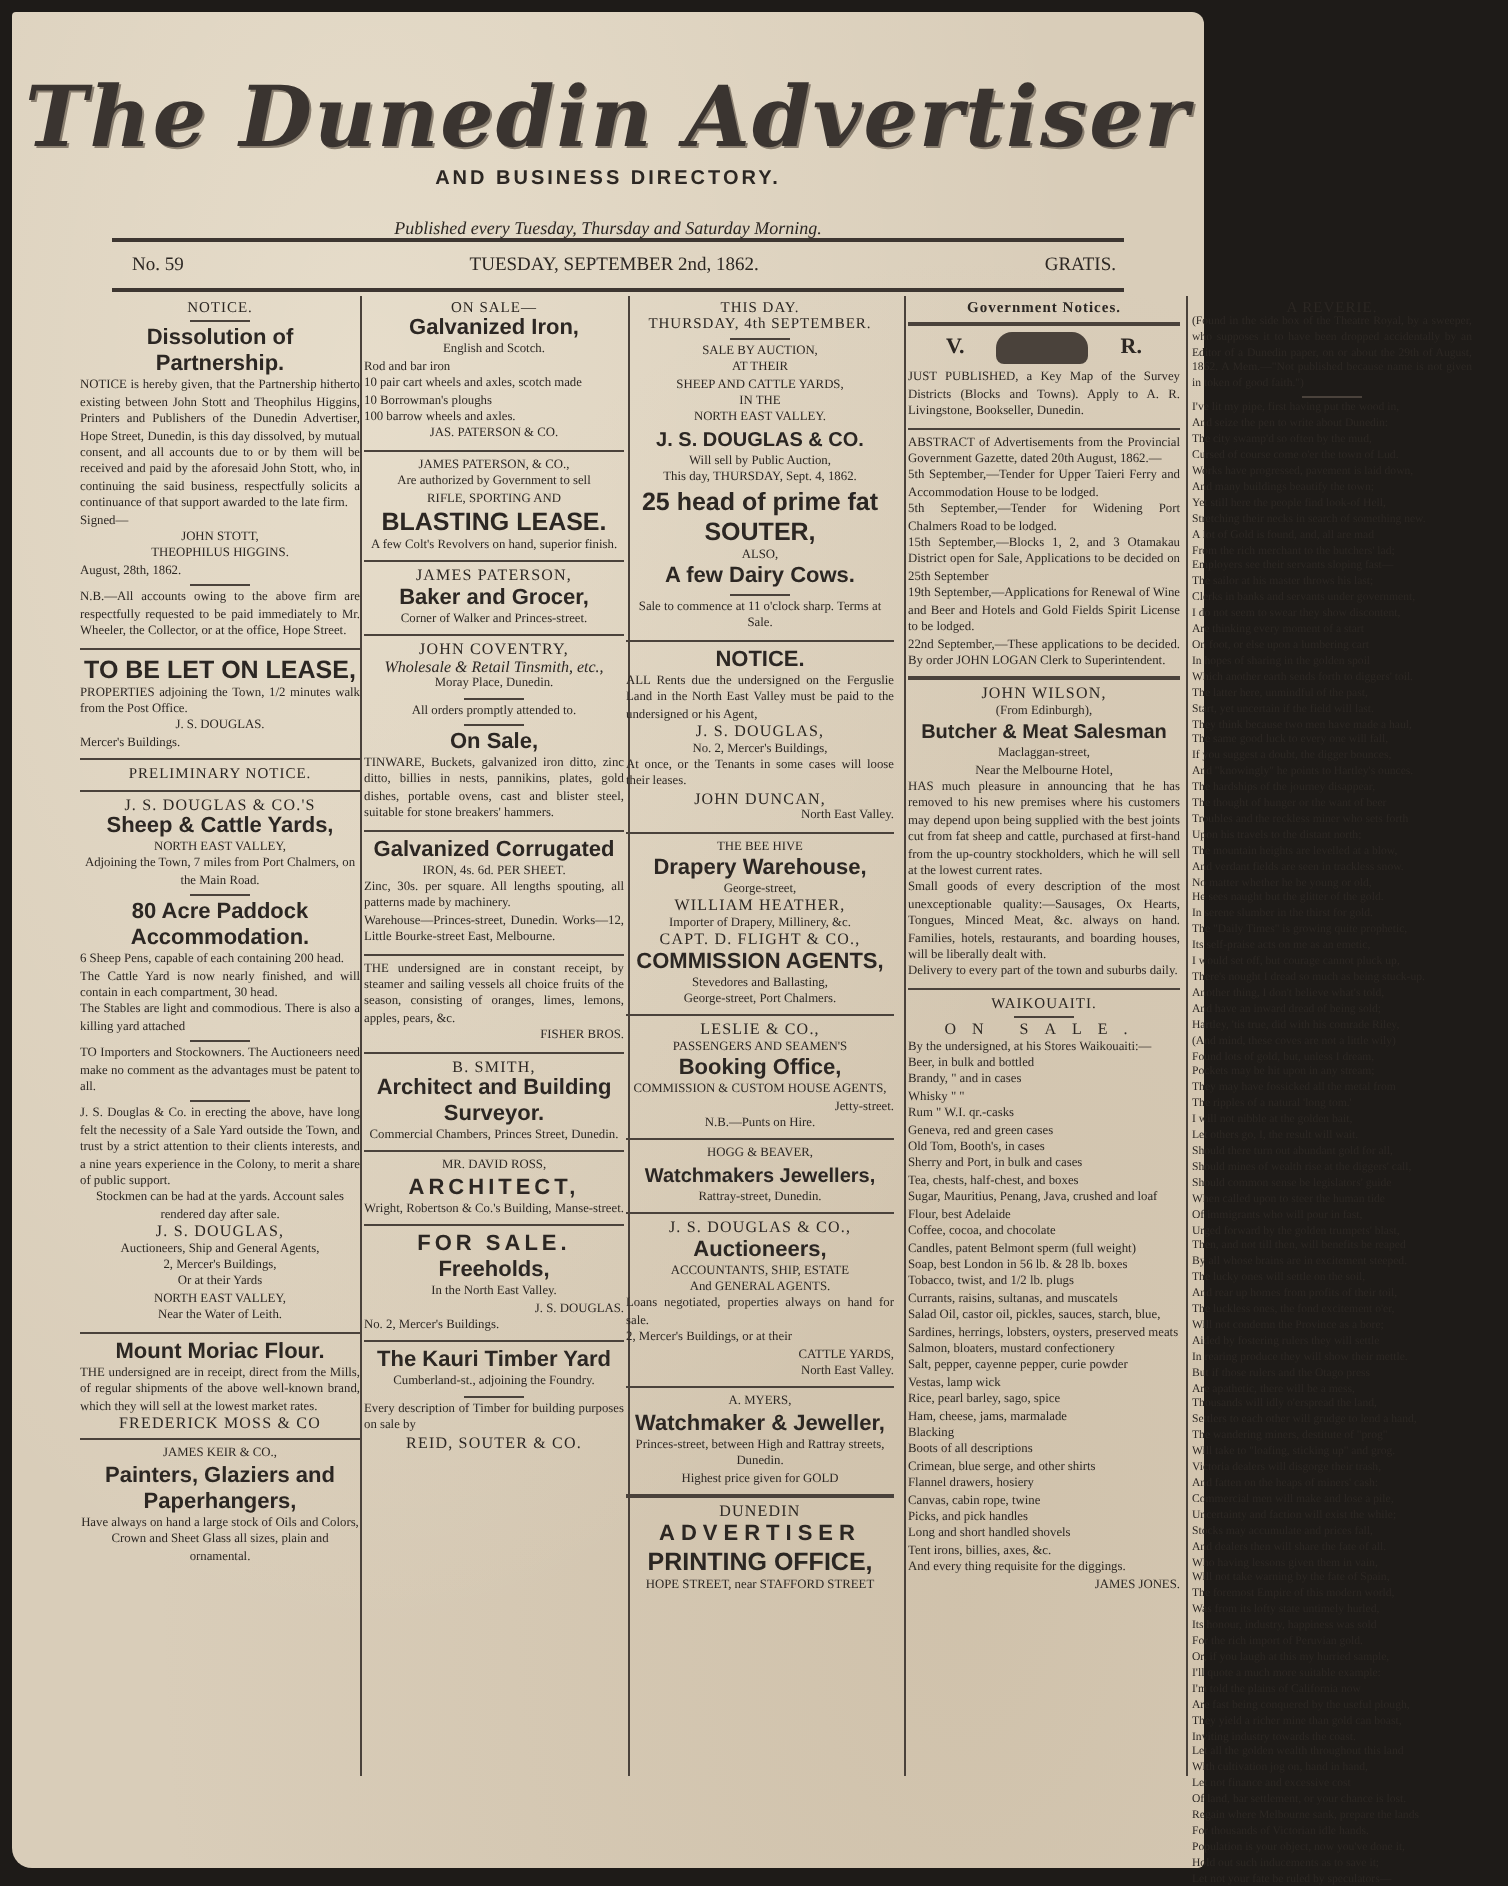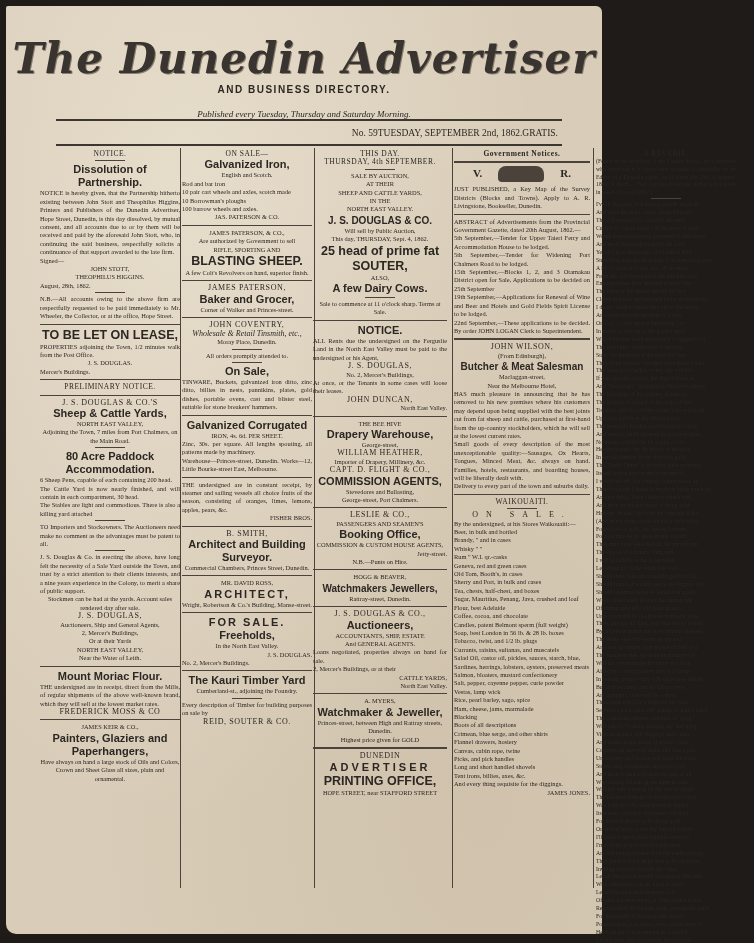--- a/index.html
+++ b/index.html
@@ -5,21 +5,21 @@
   html,body{margin:0;padding:0;}
   body{width:754px;height:943px;background:#1e1b18;overflow:hidden;position:relative;font-family:"Liberation Serif","DejaVu Serif",serif;color:#2c2723;}
   .page{position:absolute;left:6px;top:6px;width:596px;height:928px;background:#d9cdb9;
     background-image:radial-gradient(ellipse at 30% 20%,rgba(255,250,235,.35),transparent 60%),radial-gradient(ellipse at 80% 85%,rgba(180,160,130,.25),transparent 60%);
     border-radius:2px 6px 3px 10px;}
   .masthead{position:absolute;left:0;right:0;top:30px;text-align:center;}
   .title{font-family:"DejaVu Serif","Liberation Serif",serif;font-weight:bold;font-size:42px;letter-spacing:1px;color:#3a3430;text-shadow:1px 1px 0 #8a7f70;line-height:46px;font-style:italic;}
   .subtitle{font-family:"Liberation Sans","DejaVu Sans",sans-serif;font-weight:bold;font-size:10px;letter-spacing:1.5px;margin-top:2px;}
   .tagline{font-style:italic;font-size:9px;margin-top:14px;}
   .rule{position:absolute;left:50px;right:40px;height:2px;background:#3d3631;}
-  .dateline{position:absolute;left:60px;right:44px;top:122px;font-size:9.5px;display:flex;justify-content:flex-end;}
+  .dateline{position:absolute;left:60px;right:44px;top:122px;font-size:9.5px;display:flex;justify-content:space-between;}
   .col{position:absolute;top:144px;font-size:6.4px;line-height:8.4px;text-align:center;}
   .col1{left:34px;width:140px;}
   .col2{left:176px;width:130px;}
   .col3{left:307px;width:134px;}
   .col4{left:448px;width:136px;}
   .col5{left:590px;width:140px;}
   .vline{position:absolute;top:142px;width:1px;background:#4a423b;}
   .sep{border-top:1px solid #4a423b;margin:3px 0;}
   .short{width:30px;border-top:1px solid #4a423b;margin:2px auto;}
   .h-small{font-size:7.5px;letter-spacing:.5px;}
@@ -112,21 +112,21 @@
     <div>English and Scotch.</div>
     <div class="left">Rod and bar iron</div>
     <div class="left">10 pair cart wheels and axles, scotch made</div>
     <div class="left">10 Borrowman's ploughs</div>
     <div class="left">100 barrow wheels and axles.</div>
     <div>JAS. PATERSON &amp; CO.</div>
     <div class="sep"></div>
     <div>JAMES PATERSON, &amp; CO.,</div>
     <div>Are authorized by Government to sell</div>
     <div>RIFLE, SPORTING AND</div>
-    <div class="h-big">BLASTING SHEEP.</div>
+    <div class="h-big">BLASTING LEASE.</div>
     <div>A few Colt's Revolvers on hand, superior finish.</div>
     <div class="sep"></div>
     <div class="h-caps">JAMES PATERSON,</div>
     <div class="h-med">Baker and Grocer,</div>
     <div>Corner of Walker and Princes-street.</div>
     <div class="sep"></div>
     <div class="h-caps">JOHN COVENTRY,</div>
     <div class="italic" style="font-size:8px;">Wholesale &amp; Retail Tinsmith, etc.,</div>
     <div>Moray Place, Dunedin.</div>
     <div class="short"></div>

